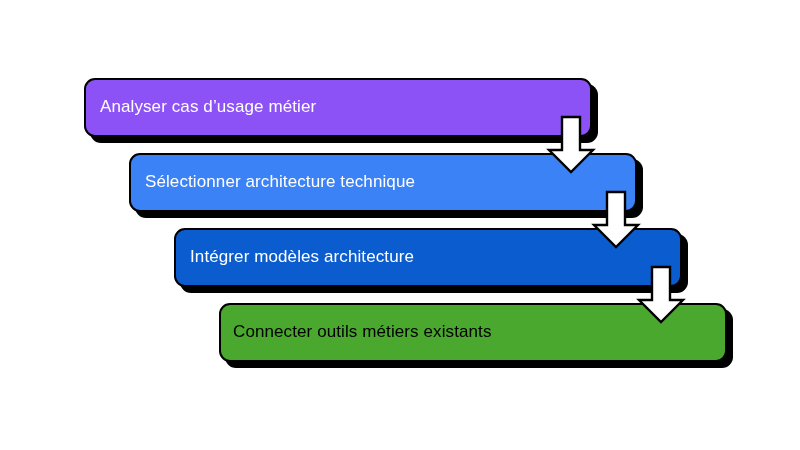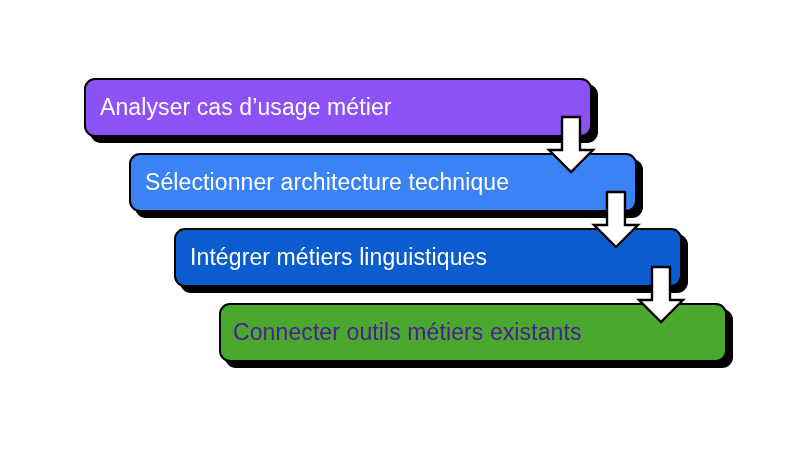--- a/index.html
+++ b/index.html
@@ -24,21 +24,21 @@
     box-sizing: border-box;
     border: 2px solid #000000;
     border-radius: 11px;
     box-shadow: 6px 6px 0 0 #000000;
     display: flex;
     align-items: center;
     z-index: 2;
   }
   .step-label {
     color: #ffffff;
-    font-size: 23px;
+    font-size: 17px;
     font-family: "Liberation Sans", sans-serif;
     letter-spacing: 0.1px;
     line-height: 1.2;
     padding-left: 14px;
     white-space: nowrap;
   }
   .flow-arrow {
     position: absolute;
     z-index: 5;
     pointer-events: none;
@@ -55,25 +55,25 @@
 
   <div class="step-box" id="box-0" style="left: 84px; top: 78px; width: 508px; height: 59px; background: rgb(140, 82, 245); box-shadow: rgb(0, 0, 0) 6px 6px 0px 0px;">
     <span class="step-label" style="color: rgb(255, 255, 255);">Analyser cas d’usage métier</span>
   </div>
 
   <div class="step-box" id="box-1" style="left: 129px; top: 153px; width: 508px; height: 59px; background: #3b82f6; box-shadow: rgb(0, 0, 0) 6px 6px 0px 0px;">
     <span class="step-label" style="color: rgb(255, 255, 255);">Sélectionner architecture technique</span>
   </div>
 
   <div class="step-box" id="box-2" style="left: 174px; top: 228px; width: 508px; height: 59px; background: rgb(11, 92, 206); box-shadow: rgb(0, 0, 0) 6px 6px 0px 0px;">
-    <span class="step-label" style="color: rgb(255, 255, 255);">Intégrer métiers linguistiques</span>
+    <span class="step-label" style="color: rgb(255, 255, 255);">Intégrer modèles architecture</span>
   </div>
 
   <div class="step-box" id="box-3" style="left: 219px; top: 303px; width: 508px; height: 59px; background: rgb(75, 168, 46); box-shadow: rgb(0, 0, 0) 6px 6px 0px 0px;">
-    <span class="step-label" style="color: #4c1d95; padding-left: 12px;">Connecter outils métiers existants</span>
+    <span class="step-label" style="color: #000000; padding-left: 12px;">Connecter outils métiers existants</span>
   </div>
 
   <div class="flow-arrow" id="arrow-0" style="left: 548px; top: 117px; width: 46px; height: 56px;">
     <svg viewBox="0 0 46 56" width="46" height="56" xmlns="http://www.w3.org/2000/svg">
       <path d="M14 0 H32 V33 H45 L23 55 L1 33 H14 Z" fill="#ffffff" stroke="#000000" stroke-width="2.4" stroke-linejoin="miter"></path>
     </svg>
   </div>
 
   <div class="flow-arrow" id="arrow-1" style="left: 593px; top: 192px; width: 46px; height: 56px;">
     <svg viewBox="0 0 46 56" width="46" height="56" xmlns="http://www.w3.org/2000/svg">

